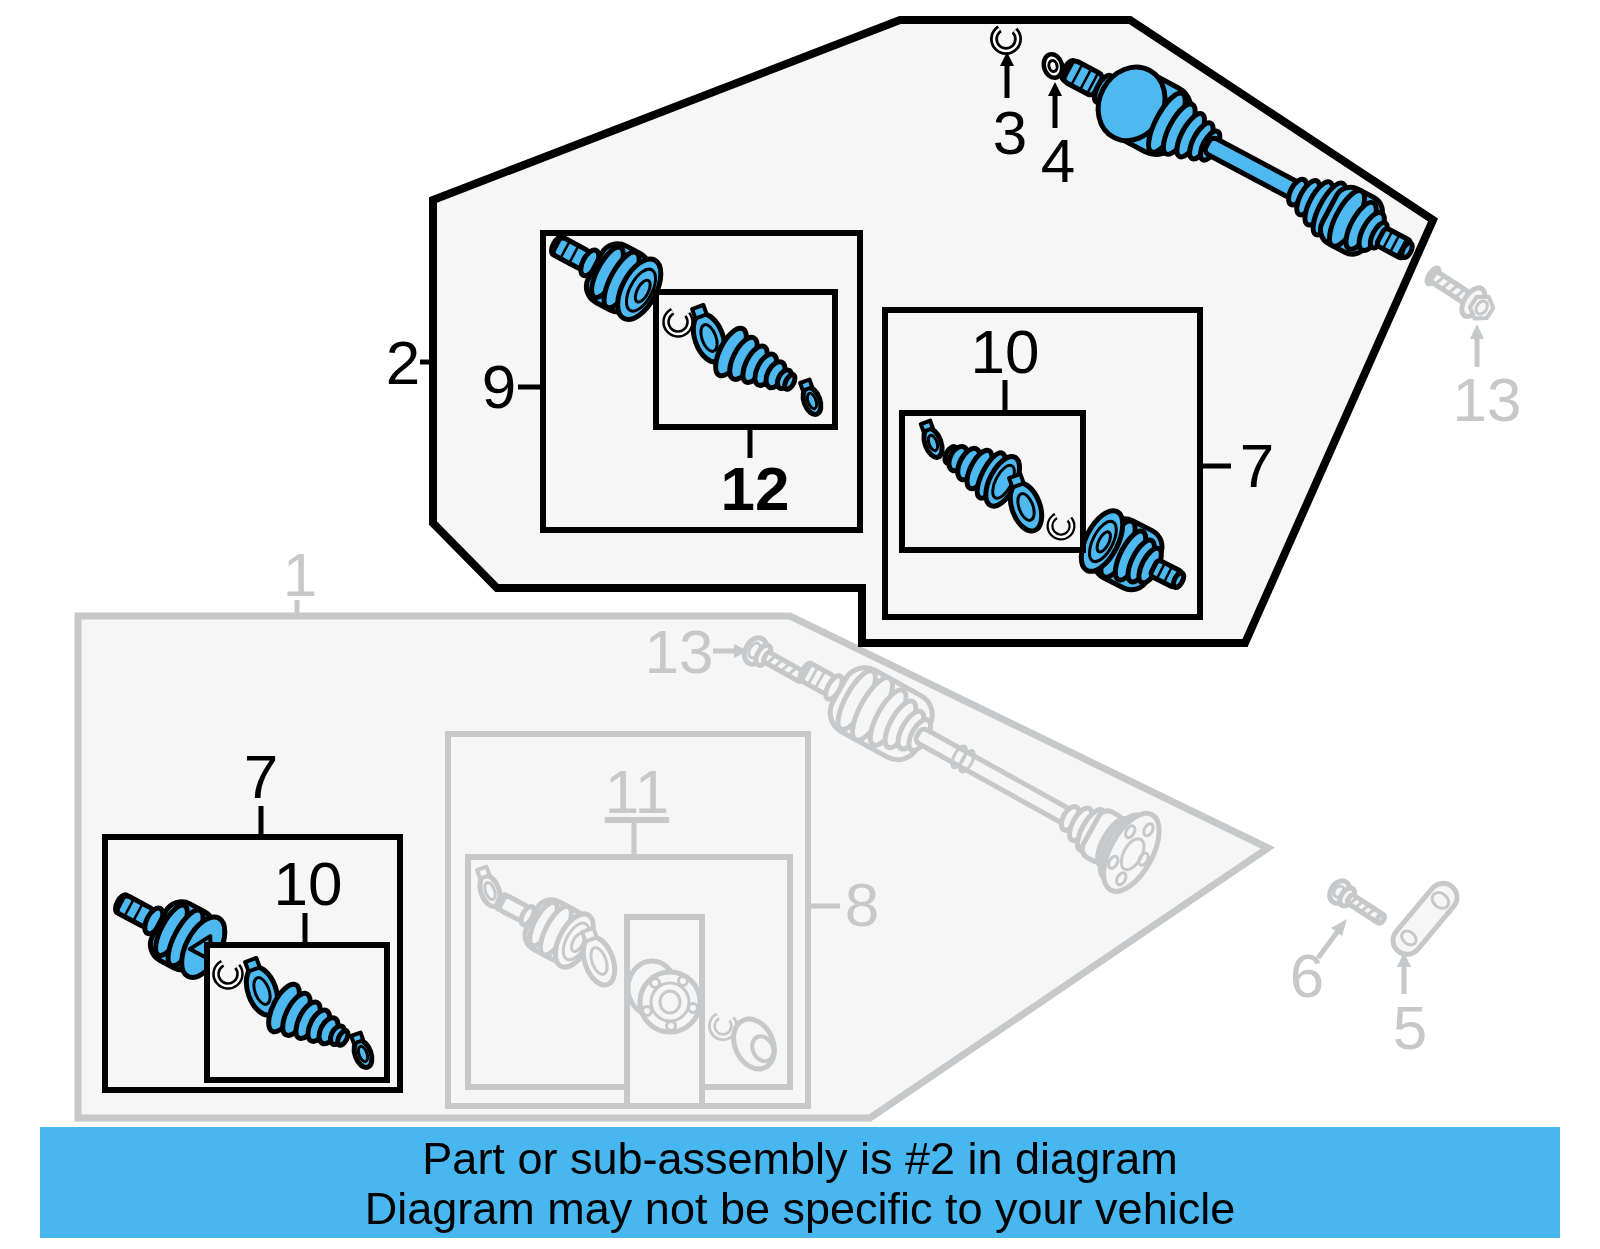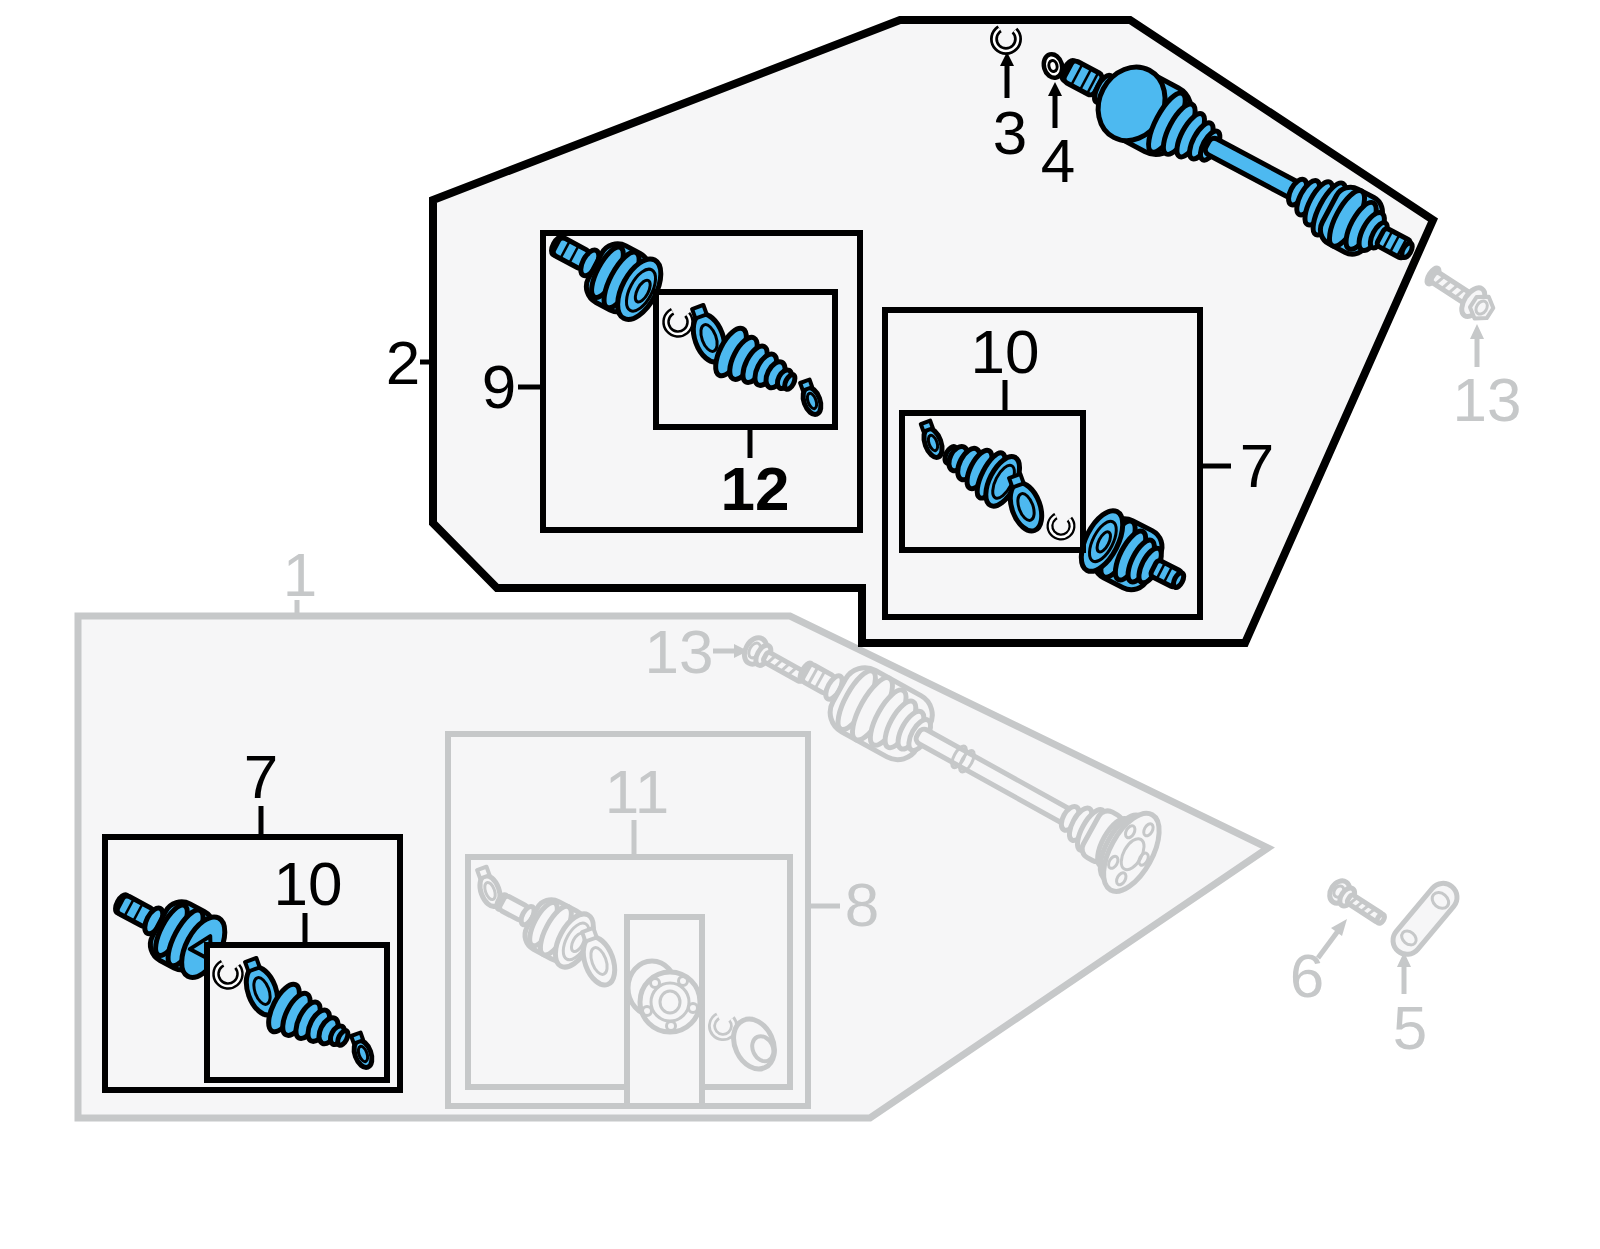--- a/index.html
+++ b/index.html
@@ -388,21 +388,25 @@
   <div class="callout" style="left:1010px;top:133px;">3</div>
   <div class="callout" style="left:1058px;top:161px;">4</div>
   <div class="callout" style="left:403px;top:363px;">2</div>
   <div class="callout" style="left:499px;top:387px;">9</div>
   <div class="callout" style="left:755px;top:489px;font-weight:bold;">12</div>
   <div class="callout" style="left:1005px;top:352px;">10</div>
   <div class="callout" style="left:1257px;top:466px;">7</div>
   <div class="callout muted" style="left:1487px;top:400px;">13</div>
   <div class="callout muted" style="left:300px;top:575px;">1</div>
   <div class="callout muted" style="left:679px;top:652px;">13</div>
-  <div class="callout muted" style="left:637px;top:792px;">11</div>
+  <div class="callout muted" style="left:637px;top:792px;text-decoration:underline;">11</div>
   <div class="callout muted" style="left:862px;top:905px;">8</div>
   <div class="callout" style="left:261px;top:777px;">7</div>
   <div class="callout" style="left:308px;top:884px;">10</div>
   <div class="callout muted" style="left:1307px;top:976px;">6</div>
   <div class="callout muted" style="left:1410px;top:1028px;">5</div>
 
+  <div class="banner">
+    <div>Part or sub-assembly is #2 in diagram</div>
+    <div>Diagram may not be specific to your vehicle</div>
+  </div>
 
 </div>
 
 </body></html>

